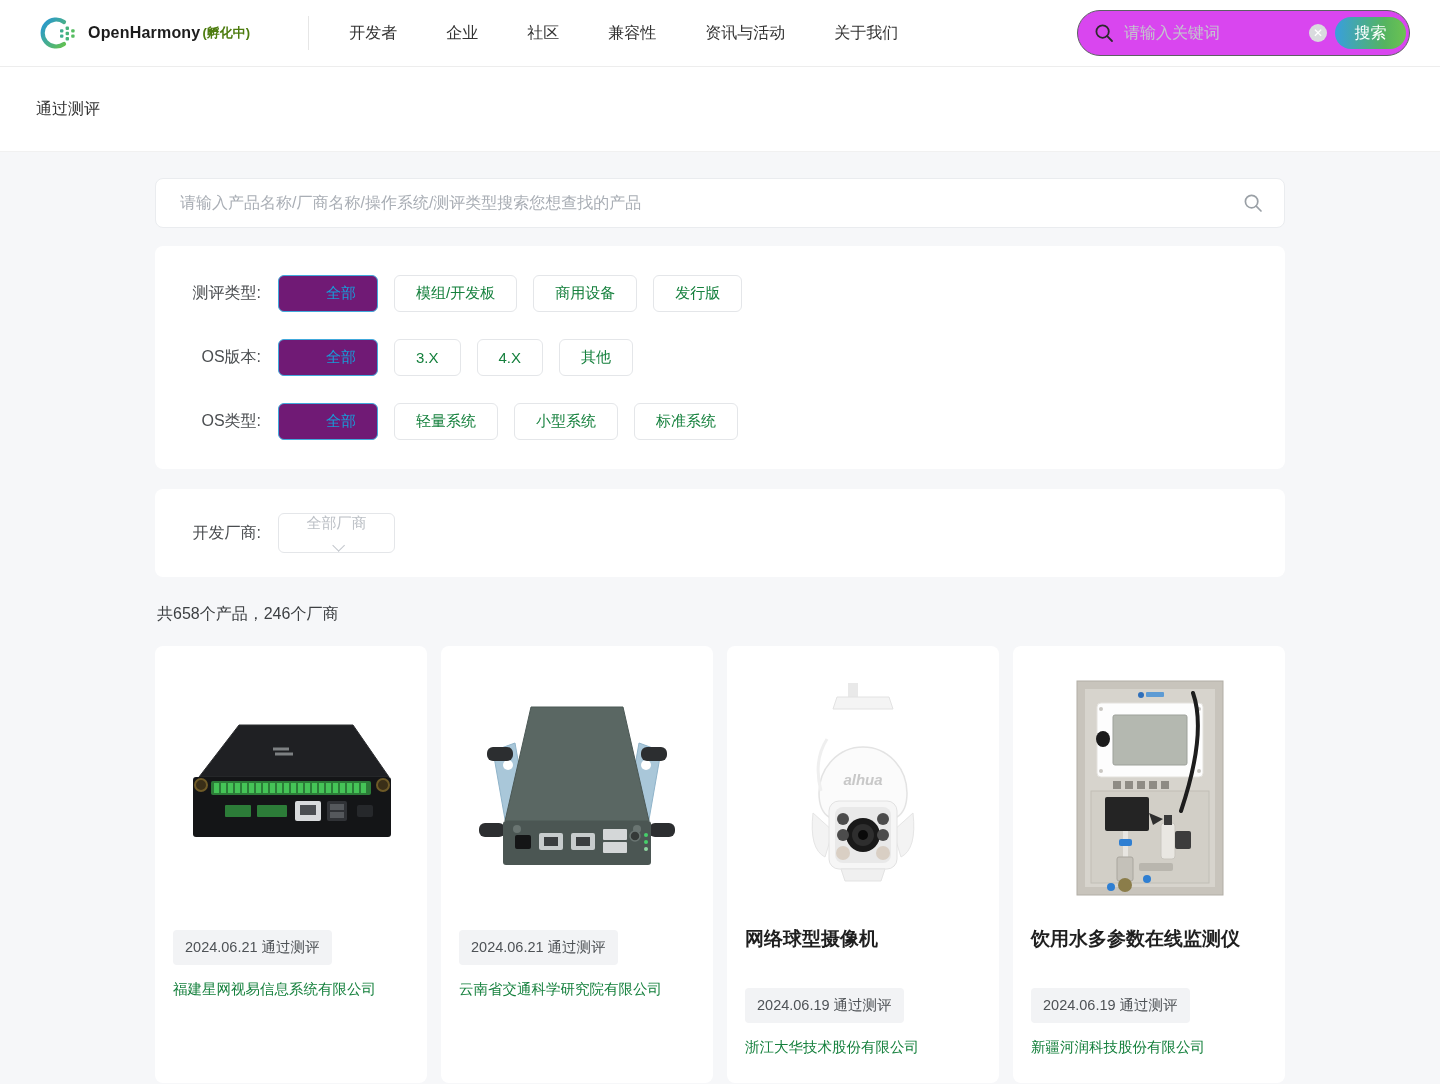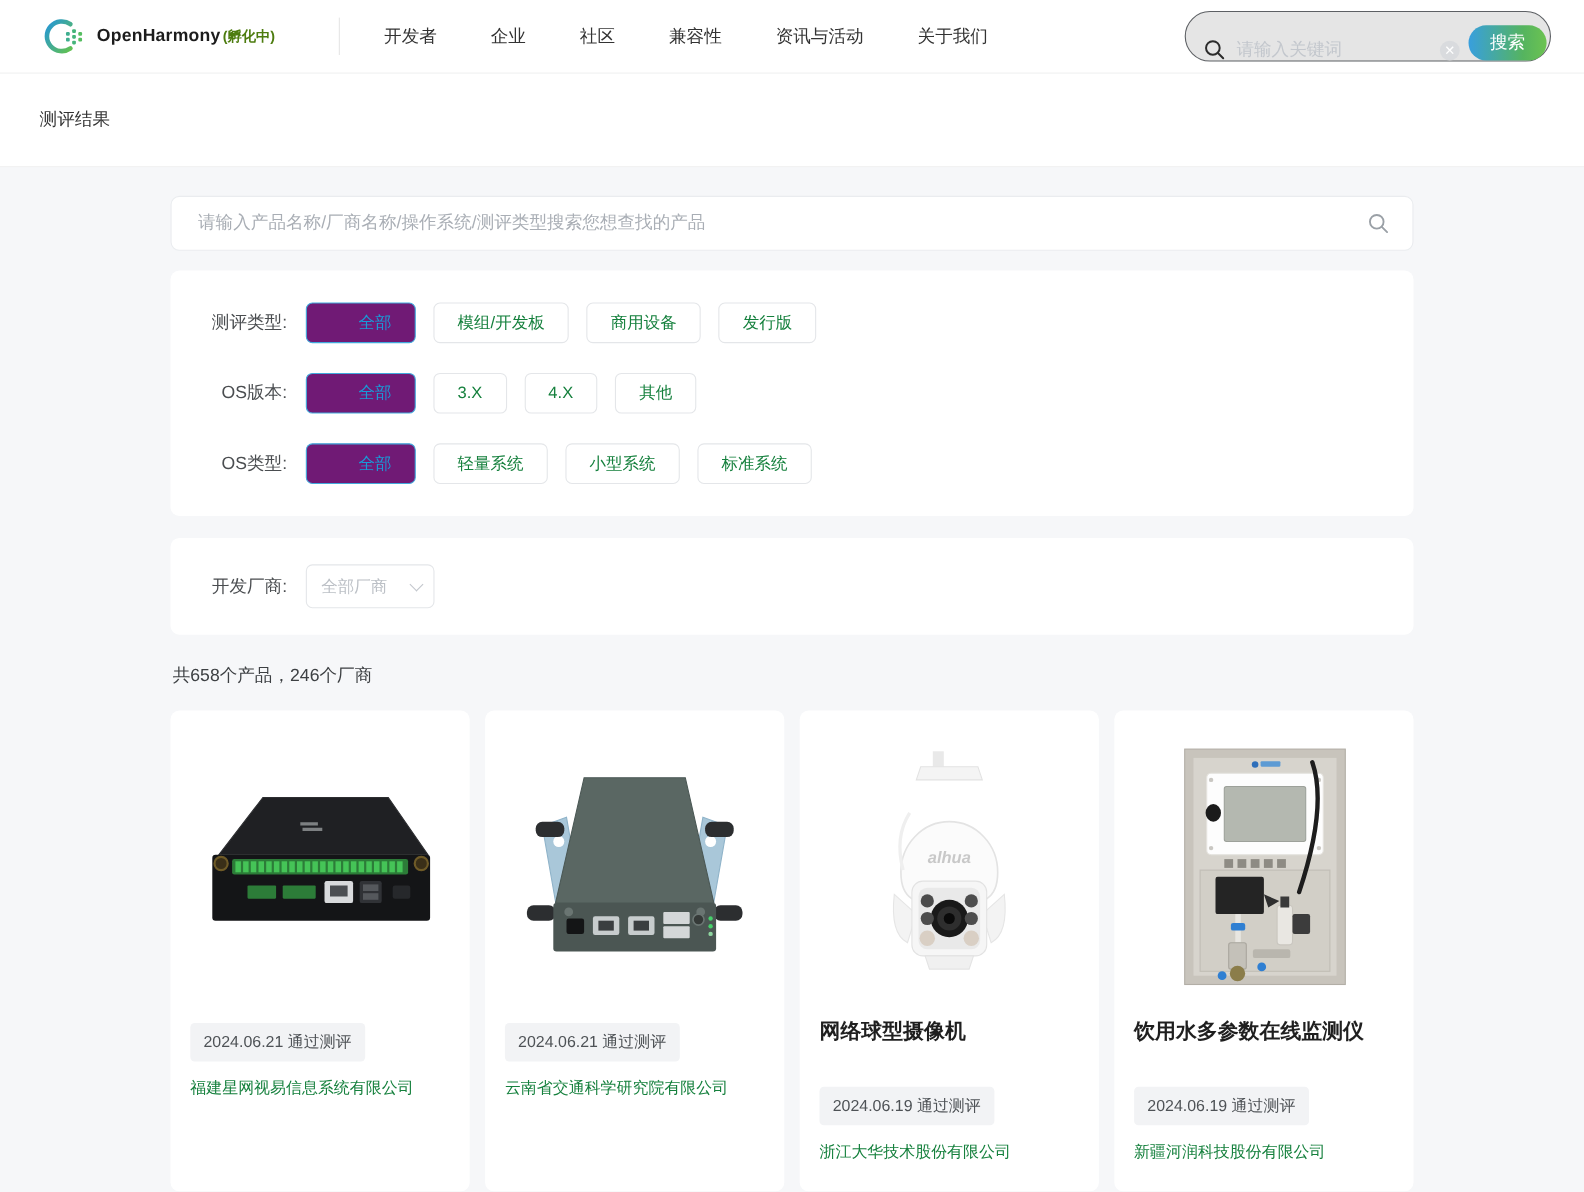--- a/index.html
+++ b/index.html
@@ -18,23 +18,23 @@
   }
   .logo-wrap { display:flex; align-items:center; cursor:pointer; }
   .logo-svg { width:46px; height:46px; margin-right:8px; }
   .logo-title { font-size:16px; font-weight:600; color:#1c1c1c; letter-spacing:0.2px; }
   .logo-suffix { font-size:13px; font-weight:600; color:#4d7c0f; margin-left:2px; }
   .header-divider { width:1px; height:34px; background:#e6e6e6; margin:0 0 0 58px; }
   .nav { display:flex; align-items:center; margin-left:40px; gap:49px; }
   .nav-item { font-size:16px; color:#333; cursor:pointer; white-space:nowrap; }
   
   .hsearch {
-    margin-left:auto; display:flex; align-items:flex-end;
+    margin-left:auto; display:flex; align-items:center;
     width:333px; height:46px; border:1.5px solid #5d6064; border-radius:23px;
-    background:#e5e5e5; padding:0 3px 0 16px;
+    background:#d946ef; padding:0 3px 0 16px;
   }
   .hsearch .mag { width:20px; height:20px; flex:0 0 auto; }
   .hsearch input {
     flex:1; border:none; outline:none; font-size:16px; color:#333;
     padding:0 6px 0 10px; background:transparent; min-width:0;
     font-family:"Liberation Sans","DejaVu Sans",sans-serif;
   }
   .hsearch input::placeholder { color:#c3c7cd; }
   .clear-btn {
     width:18px; height:18px; border-radius:50%; background:#d9dbde;
@@ -73,21 +73,21 @@
     height:37px; padding:0 21px; display:flex; align-items:center;
     border:1px solid #e4e6e9; border-radius:6px; background:#fff;
     font-size:15px; color:#15803d; cursor:pointer; white-space:nowrap;
   }
   .chip.selected { background:#701a75; border-color:#41a9dc; color:#189bd8;padding-left:47px; }
   .vendor-panel { margin-top:20px; height:88px; display:flex; align-items:center; padding:0 24px; }
   .vendor-label { width:82px; text-align:right; font-size:16px; color:#4a4d50; }
   .vendor-select {
     margin-left:17px; width:117px; height:40px; border:1px solid #e4e6e9;
     border-radius:6px; display:flex; align-items:center; justify-content:space-between;
-    padding:0 13px; cursor:pointer; background:#fff;
+    padding:0 13px; cursor:pointer; background:#fff;flex-direction:column;
   }
   .vendor-value { font-size:15px; color:#bcc0c6; }
   .chev { width:9px; height:9px; border-right:1.6px solid #c3c7cd; border-bottom:1.6px solid #c3c7cd;
     transform:rotate(45deg) translateY(-3px); }
   .summary { margin:27px 2px 21px; font-size:16px; color:#3d4043; }
   
   .cards { display:grid; grid-template-columns:repeat(4,1fr); gap:14px; }
   .card { background:#fff; border-radius:8px; padding:16px 18px 26px; cursor:pointer; }
   .card-img { height:252px; display:flex; align-items:center; justify-content:center; margin-bottom:12px; }
   .card-title { font-size:19px; font-weight:700; color:#1f1f1f; line-height:1.38; min-height:58px; }
@@ -137,21 +137,21 @@
       <circle cx="8.6" cy="8.6" r="6.2" fill="none" stroke="#2b2b2b" stroke-width="1.8"></circle>
       <line x1="13.2" y1="13.2" x2="18" y2="18" stroke="#2b2b2b" stroke-width="1.8" stroke-linecap="round"></line>
     </svg>
     <input type="text" placeholder="请输入关键词" style="">
     <div class="clear-btn">✕</div>
     <button class="hsearch-btn">搜索</button>
   </div>
 </div>
 
 <div class="crumb-band">
-  <span class="crumb-title">测评结果</span>
+  <span class="crumb-title">通过测评</span>
 </div>
 
 <div class="main">
 
   <div class="big-search">
     <input type="text" placeholder="请输入产品名称/厂商名称/操作系统/测评类型搜索您想查找的产品" style="">
     <svg class="mag" viewBox="0 0 20 20">
       <circle cx="8.6" cy="8.6" r="6.2" fill="none" stroke="#9aa0a6" stroke-width="1.7"></circle>
       <line x1="13.2" y1="13.2" x2="18" y2="18" stroke="#9aa0a6" stroke-width="1.7" stroke-linecap="round"></line>
     </svg>

